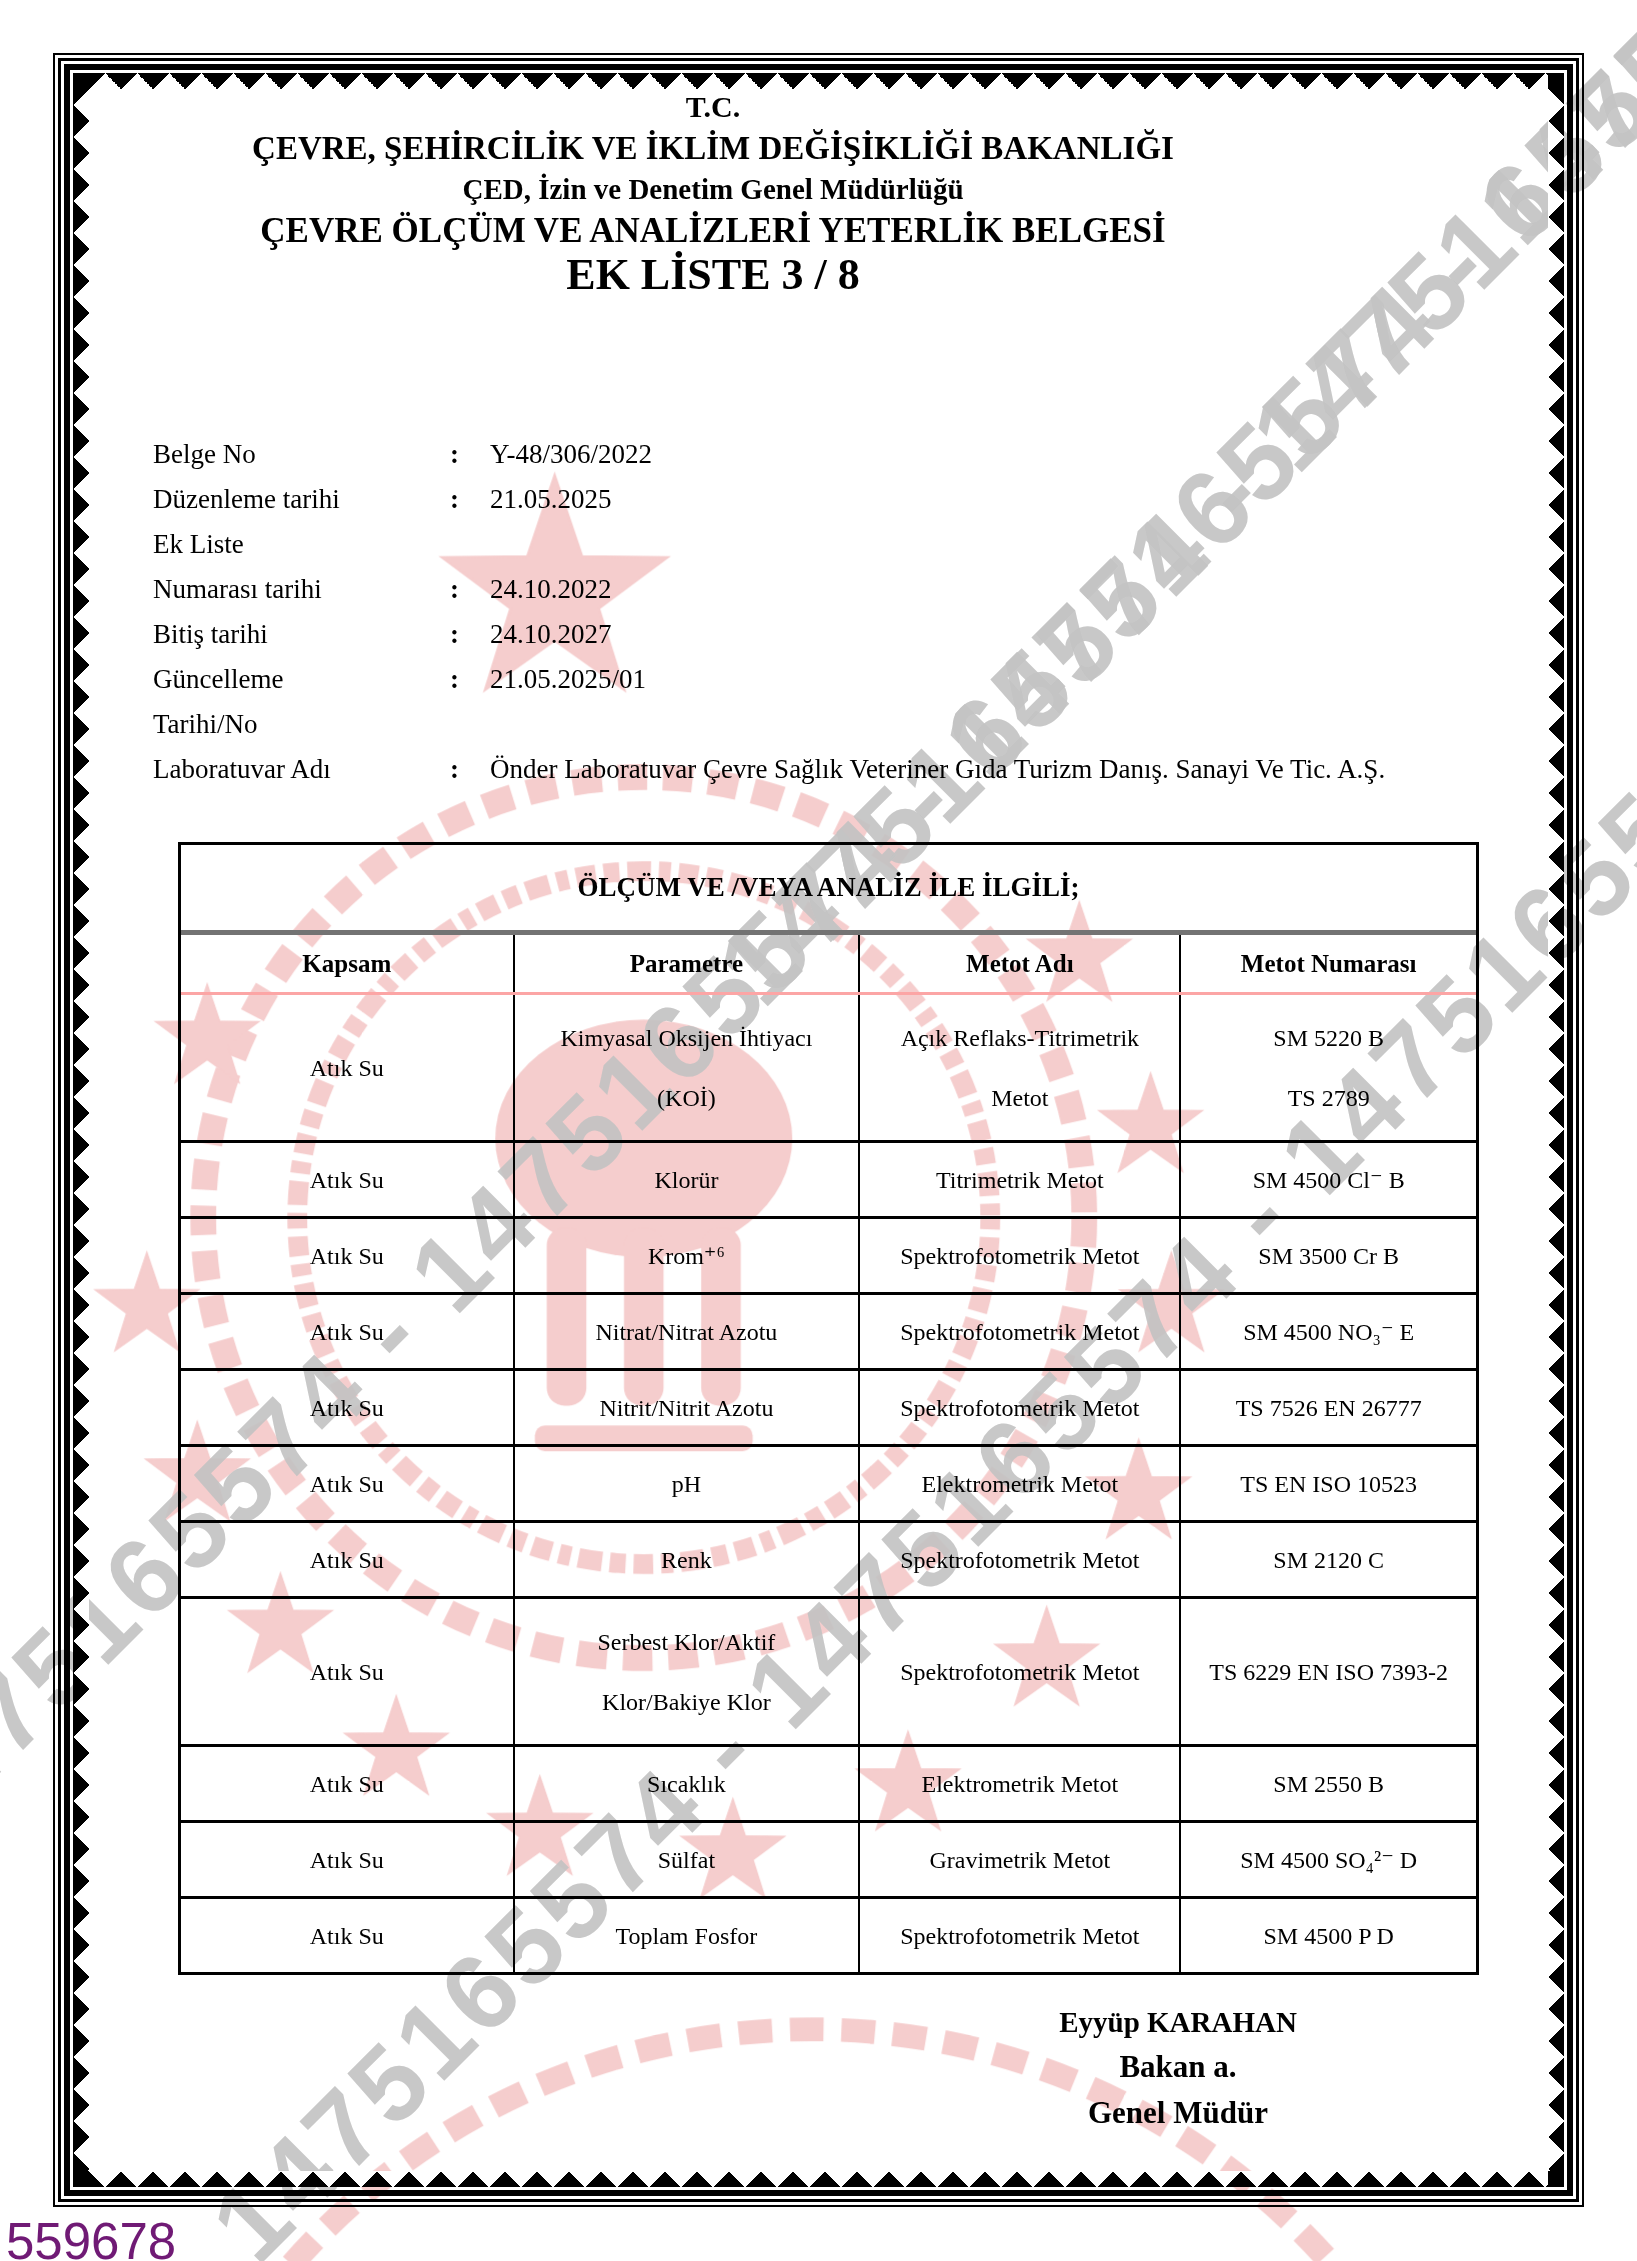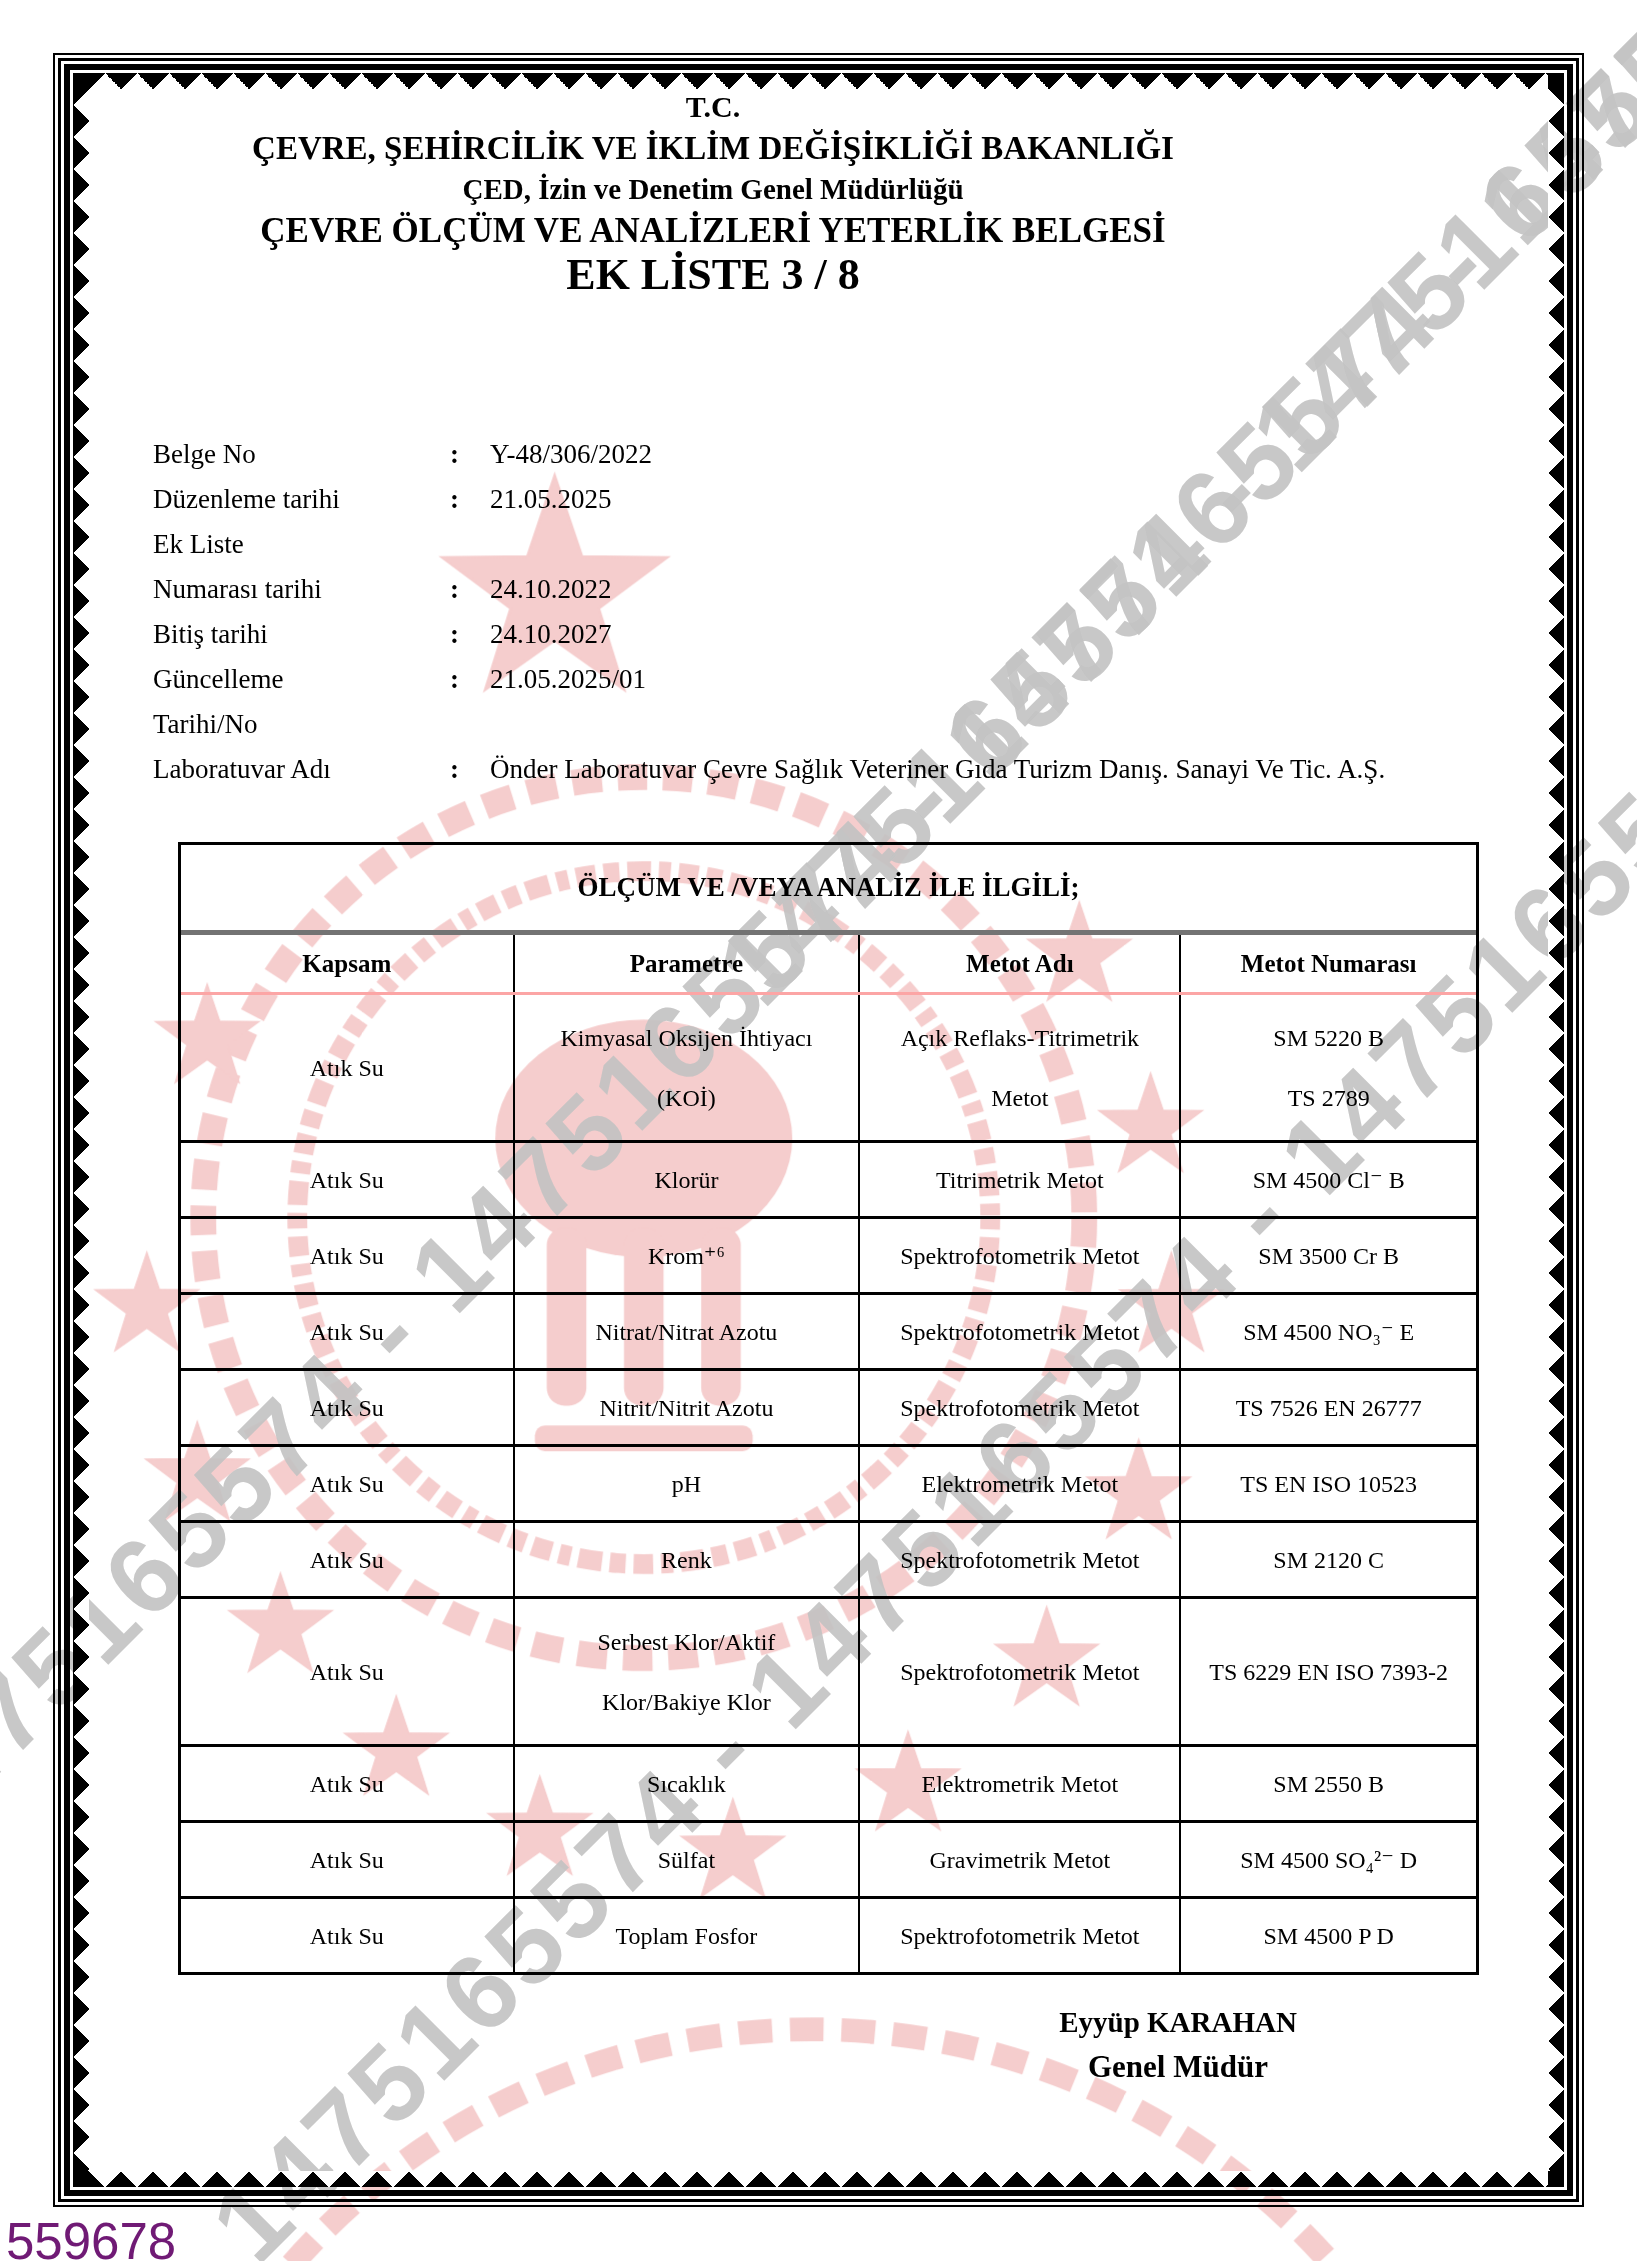--- a/index.html
+++ b/index.html
@@ -277,19 +277,20 @@
           <div class="cell">Atık Su</div>
           <div class="cell">Toplam Fosfor</div>
           <div class="cell">Spektrofotometrik Metot</div>
           <div class="cell">SM 4500 P D</div>
         </div>
       </div>
   </div>
 
   <div class="sig">
     <div class="sig-name">Eyyüp KARAHAN</div>
+    <div class="sig-t1">Bakan a.</div>
     <div class="sig-t2">Genel Müdür</div>
   </div>
 
 </div>
 
 <div class="serial">559678</div>
 
 
 </body></html>

